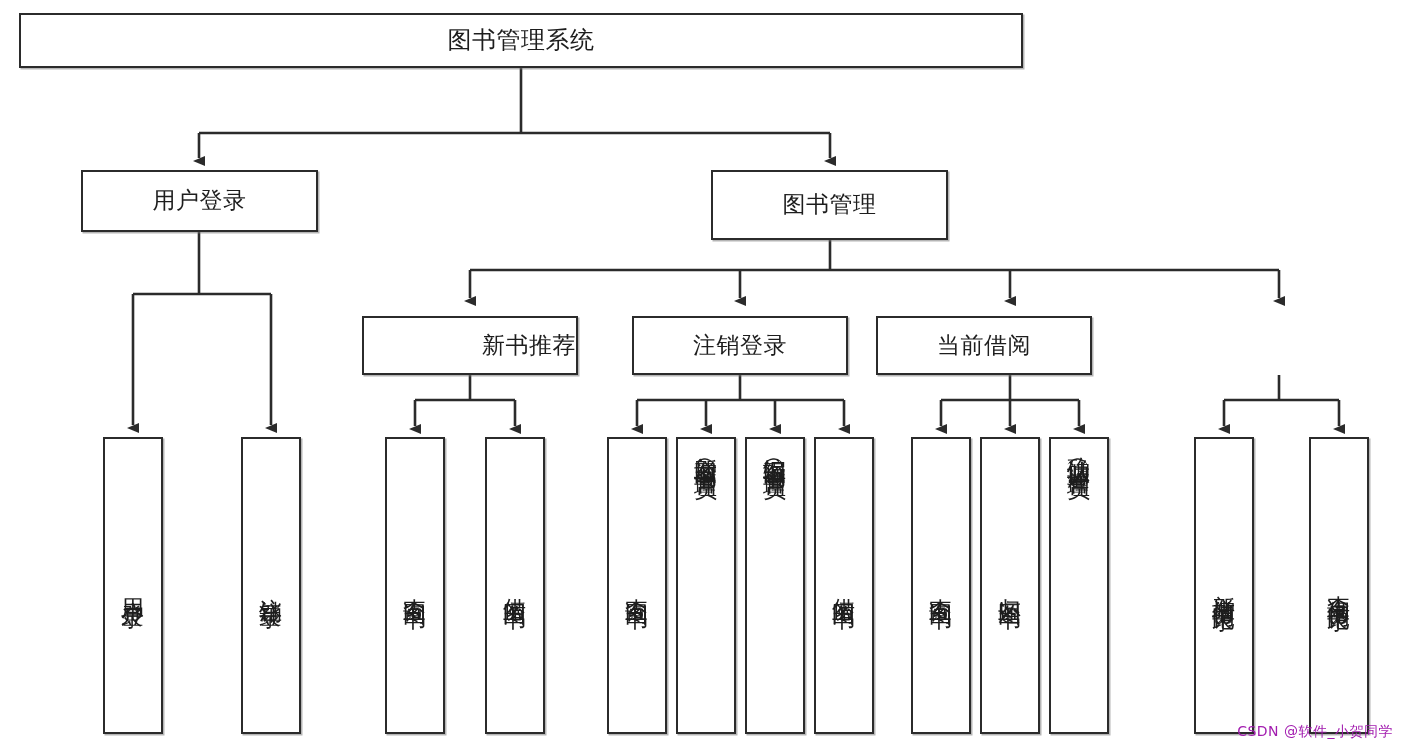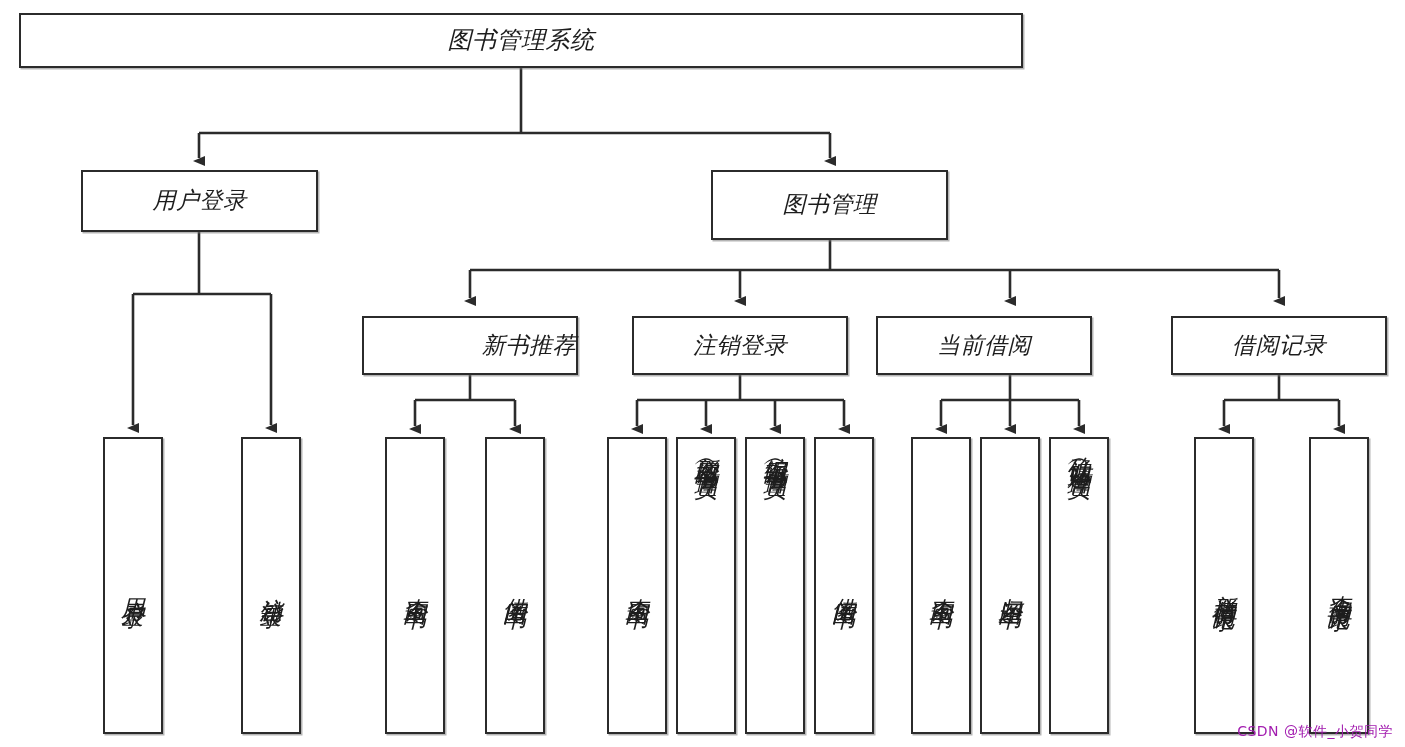--- a/index.html
+++ b/index.html
@@ -27,21 +27,20 @@
   .node-box {
     position: absolute;
     box-sizing: border-box;
     background: #ffffff;
     border: 2.5px solid #2b2b2b;
     box-shadow: 1.5px 1.5px 0 rgba(120,120,120,0.55);
     display: flex;
     align-items: center;
     justify-content: center;
     color: #1d1d1d;
-    font-style: italic;
   }
   .node-label {
     display: block;
     line-height: 1.18;
     letter-spacing: 0.5px;
     text-align: center;
   }
   .node-horizontal .node-label {
     font-size: 23px;
   }
@@ -143,23 +142,20 @@
 
   <div class="node-box node-horizontal" style="left:362px; top:316px; width:216px; height:59px;justify-content:flex-end;">
     <span class="node-label">新书推荐</span>
   </div>
   <div class="node-box node-horizontal" style="left:632px; top:316px; width:216px; height:59px;">
     <span class="node-label">注销登录</span>
   </div>
   <div class="node-box node-horizontal" style="left:876px; top:316px; width:216px; height:59px;">
     <span class="node-label">当前借阅</span>
   </div>
-  <div class="node-box node-horizontal" style="left:1171px; top:316px; width:216px; height:59px;">
-    <span class="node-label">借阅记录</span>
-  </div>
 
   <div class="node-box node-vertical v-center" style="left:103px; top:437px; width:60px; height:297px;">
     <span class="node-label">用户登录</span>
   </div>
   <div class="node-box node-vertical v-center" style="left:241px; top:437px; width:60px; height:297px;">
     <span class="node-label">注销登录</span>
   </div>
 
   <div class="node-box node-vertical v-center" style="left:385px; top:437px; width:60px; height:297px;">
     <span class="node-label">查询图书</span>

